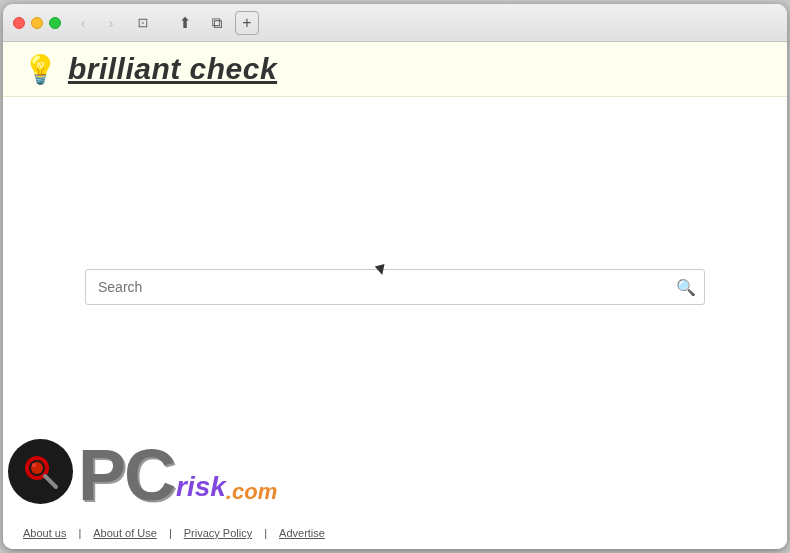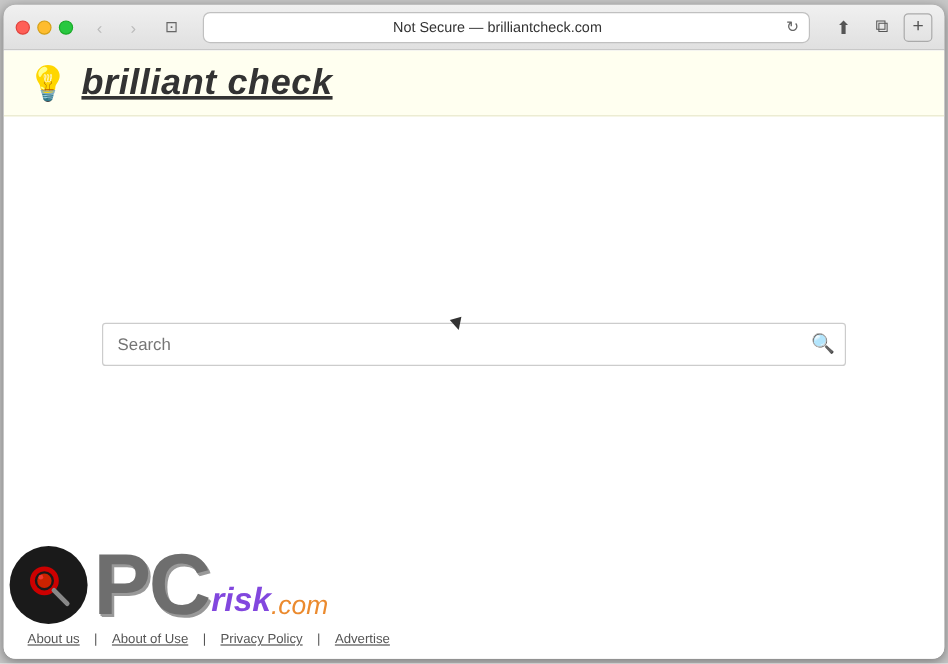--- a/index.html
+++ b/index.html
@@ -248,21 +248,21 @@
     }
 
     
     .watermark-overlay {
       position: absolute;
       bottom: 0;
       left: 0;
       right: 0;
       height: 110px;
       display: flex;
-      align-items: center;
+      align-items: flex-start;
       padding-bottom: 13px;
       pointer-events: none;
       overflow: hidden;
     }
 
     .watermark-logo {
       width: 65px;
       height: 65px;
       background: #1a1a1a;
       border-radius: 50%;
@@ -295,21 +295,21 @@
       font-size: 28px;
       font-weight: 700;
       color: #6d28d9;
       margin-left: 2px;
       margin-bottom: 8px;
       font-style: italic;
     }
 
     .watermark-com {
       font-size: 22px;
-      font-weight: 400;
+      font-weight: 700;
       color: #e8760a;
       margin-bottom: 6px;
       font-style: italic;
     }
 
     
     .cursor {
       position: absolute;
       top: 168px;
       left: 374px;
@@ -341,26 +341,20 @@
       </button>
       <button class="nav-btn disabled">
         <span>›</span>
       </button>
     </div>
 
     <button class="reader-btn">
       <span>⊡</span>
     </button>
 
-    <div class="address-bar-container">
-      <span class="address-bar-text">Not Secure — brilliantcheck.com</span>
-      <button class="reload-btn">
-        <span>↻</span>
-      </button>
-    </div>
 
     <div class="toolbar-right">
       <button class="toolbar-btn">
         <span>⬆</span>
       </button>
       <button class="toolbar-btn">
         <span>⧉</span>
       </button>
     </div>
 

